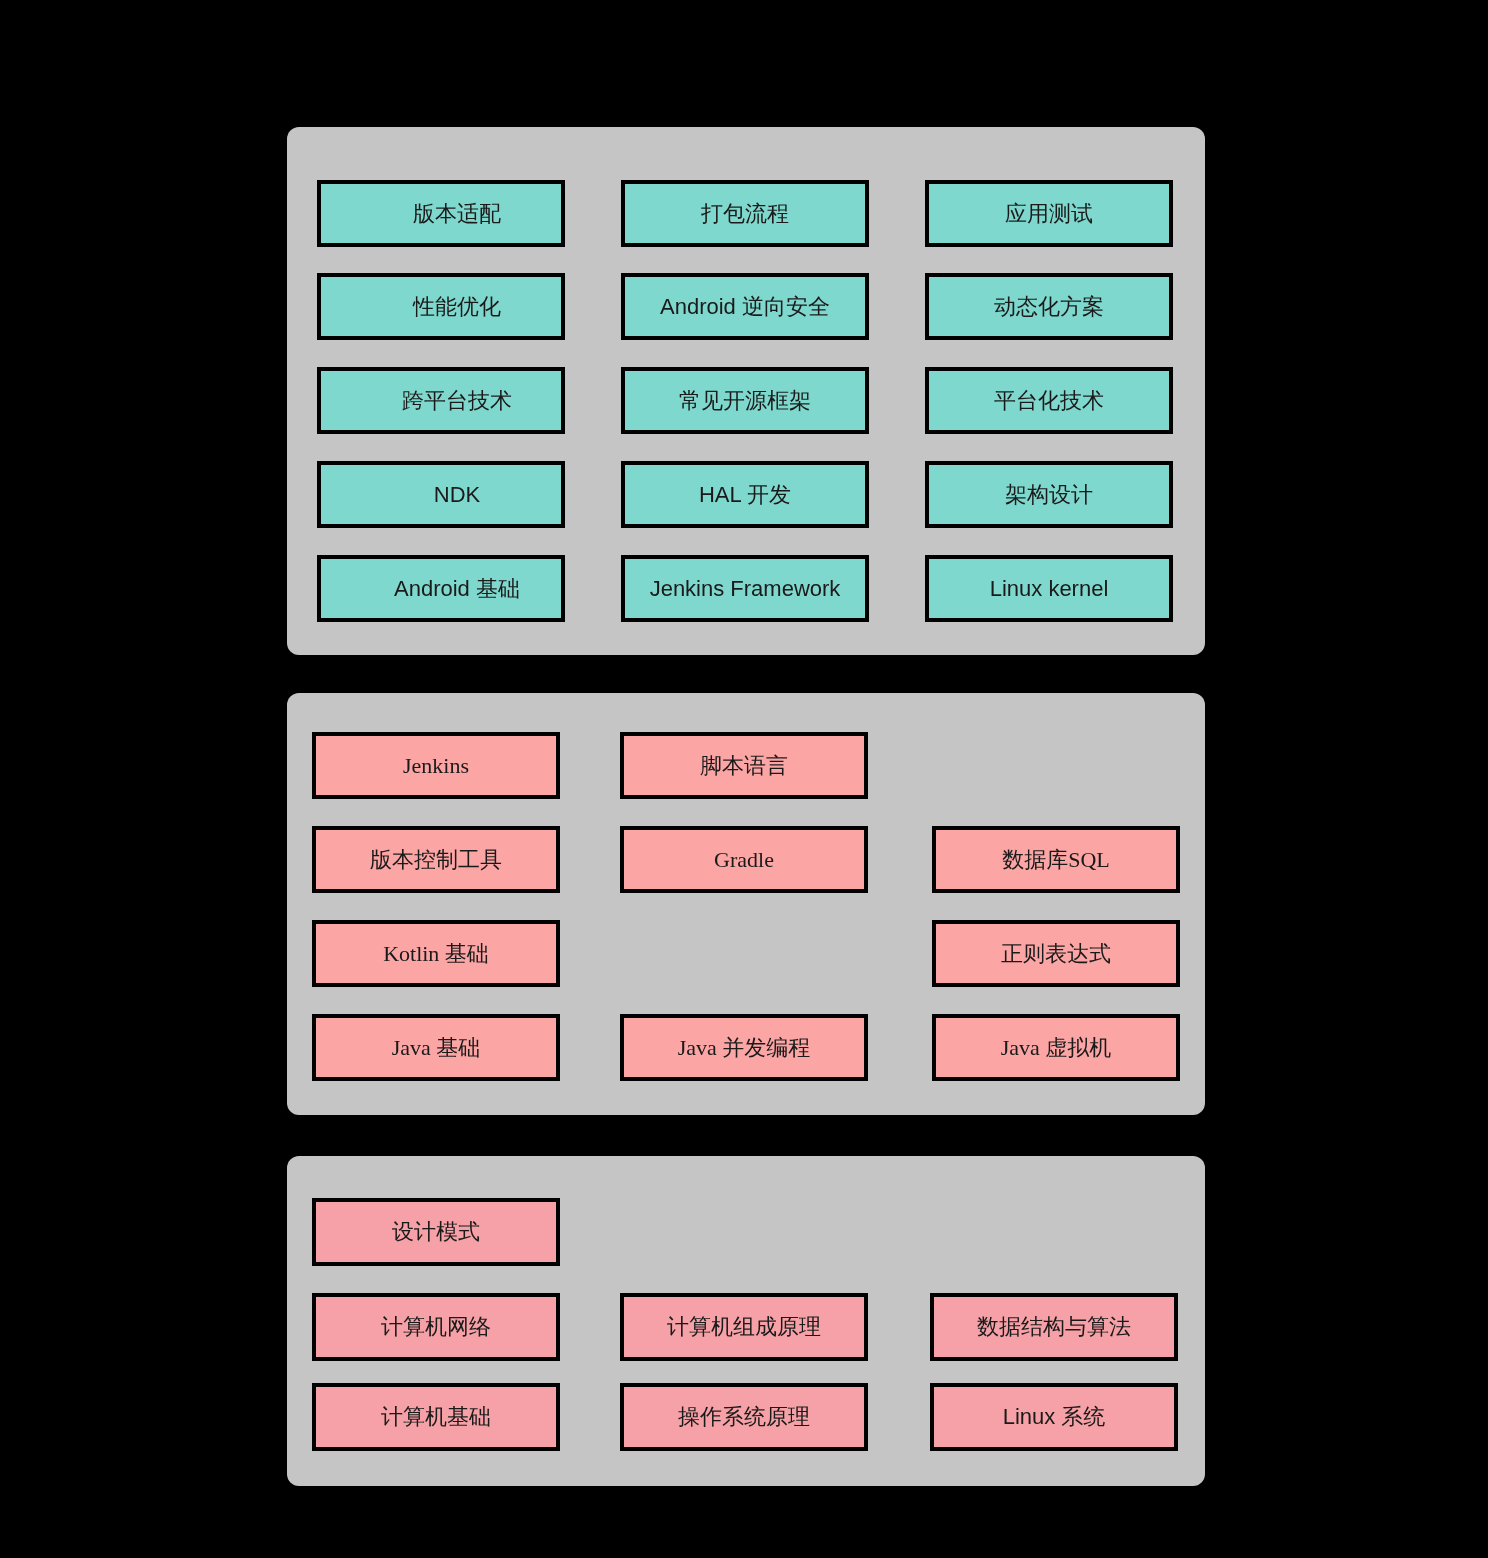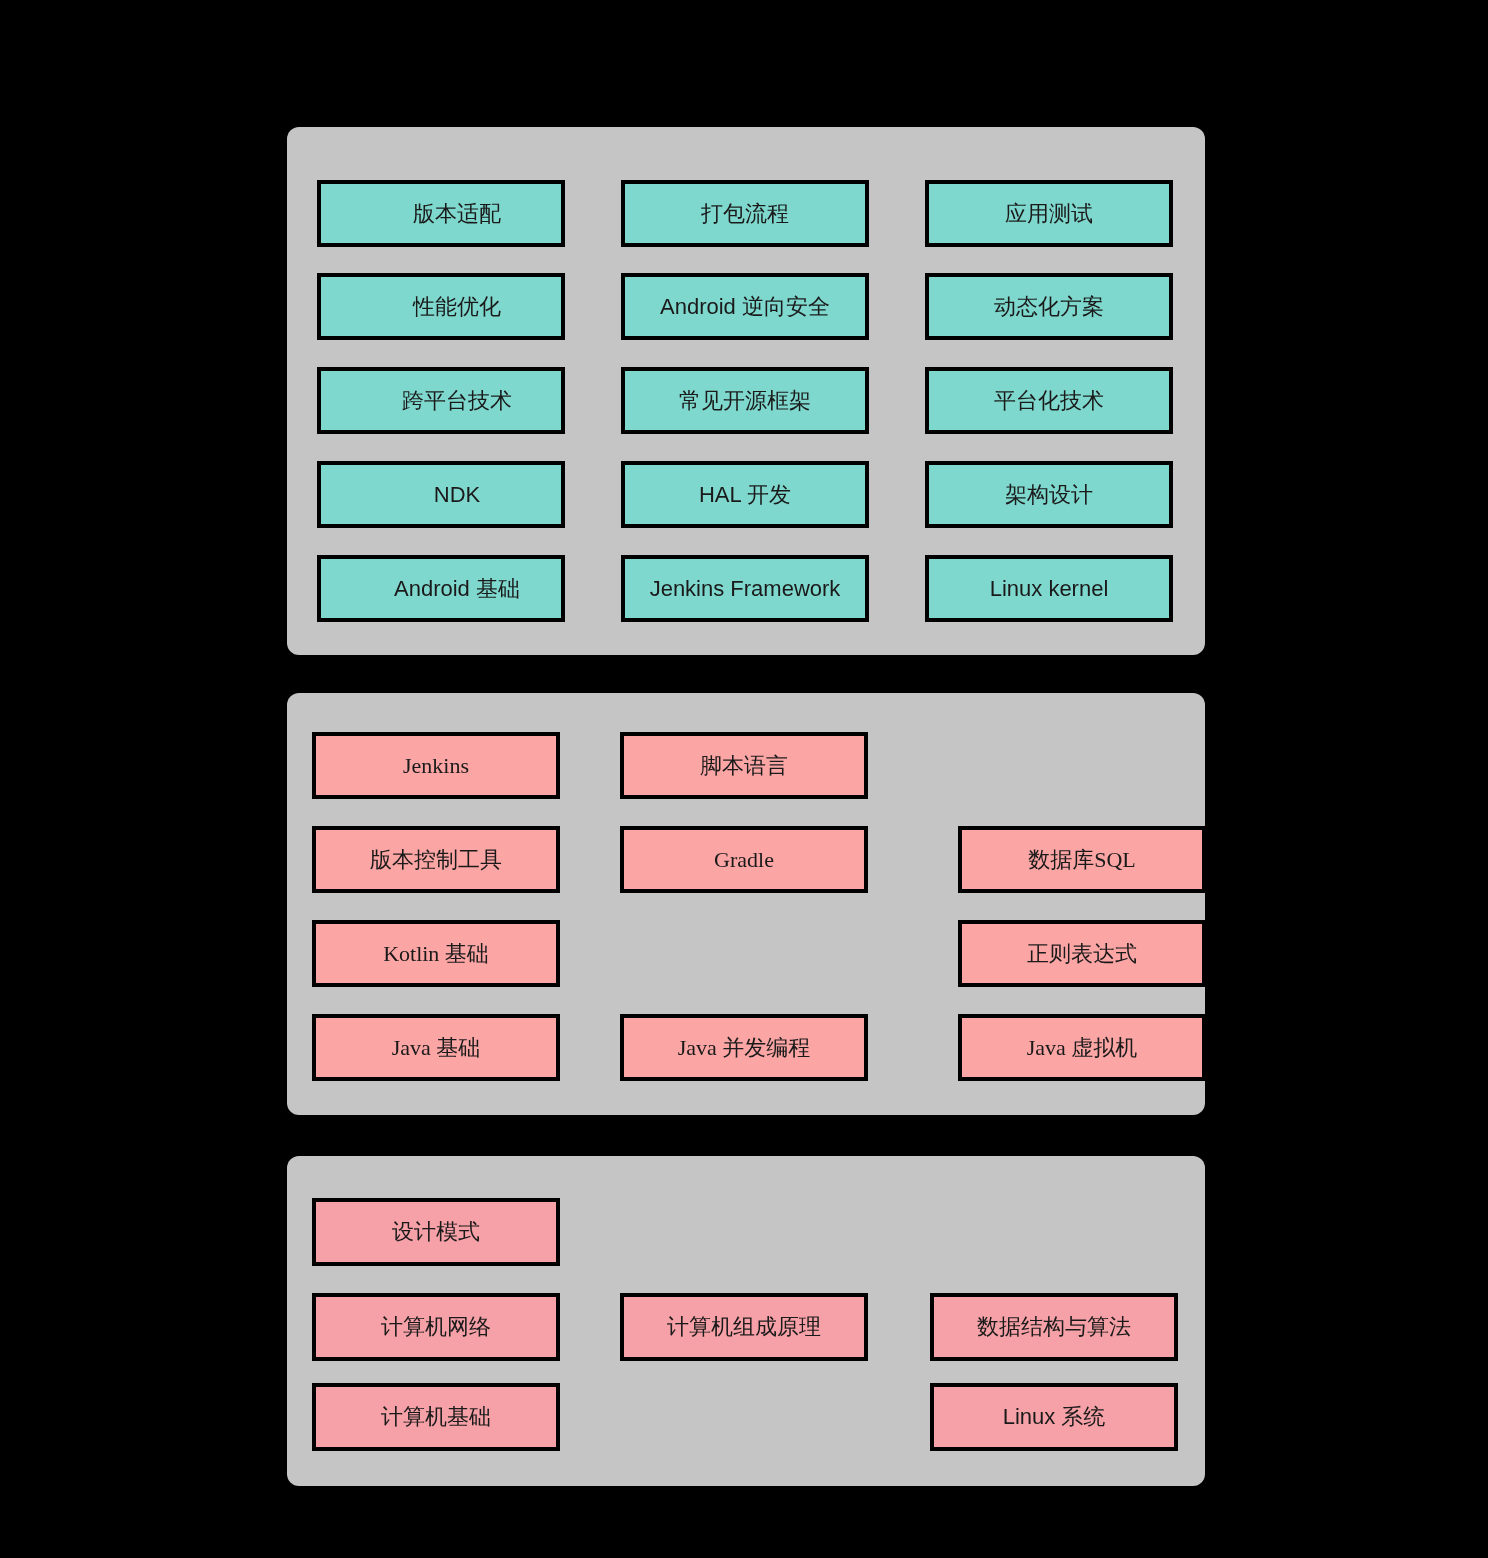--- a/index.html
+++ b/index.html
@@ -44,21 +44,21 @@
   .purple { background: #fca5a5; font-family: Liberation Serif, serif; }
   .pink   { background: #F6A1A7; }
   .h68 { height: 68px; }
 
   
   .p1c0 { left: 30px; padding-left: 32px; }  .p1c1 { left: 334px; } .p1c2 { left: 638px; }
   .p1r0 { top: 53px; }   .p1r1 { top: 146px; }  .p1r2 { top: 240px; }
   .p1r3 { top: 334px; }  .p1r4 { top: 428px; }
 
   
-  .p2c0 { left: 25px; }  .p2c1 { left: 333px; } .p2c2 { left: 671px; }
+  .p2c0 { left: 25px; }  .p2c1 { left: 333px; } .p2c2 { left: 645px; }
   .p2r0 { top: 39px; }   .p2r1 { top: 133px; }  .p2r2 { top: 227px; }
   .p2r3 { top: 321px; }
 
   
   .p3c0 { left: 25px; }  .p3c1 { left: 333px; } .p3c2 { left: 643px; }
   .p3r0 { top: 42px; }   .p3r1 { top: 137px; }  .p3r2 { top: 227px; }
 </style>
 </head>
 <body>
 
@@ -103,16 +103,17 @@
   </div>
 
   <div class="panel panel-foundation">
     <div class="node pink h68 p3c0 p3r0">设计模式</div>
 
     <div class="node pink h68 p3c0 p3r1">计算机网络</div>
     <div class="node pink h68 p3c1 p3r1">计算机组成原理</div>
     <div class="node pink h68 p3c2 p3r1">数据结构与算法</div>
 
     <div class="node pink h68 p3c0 p3r2">计算机基础</div>
+    <div class="node pink h68 p3c1 p3r2">操作系统原理</div>
     <div class="node pink h68 p3c2 p3r2">Linux 系统</div>
   </div>
 
 </div>
 
 </body></html>

